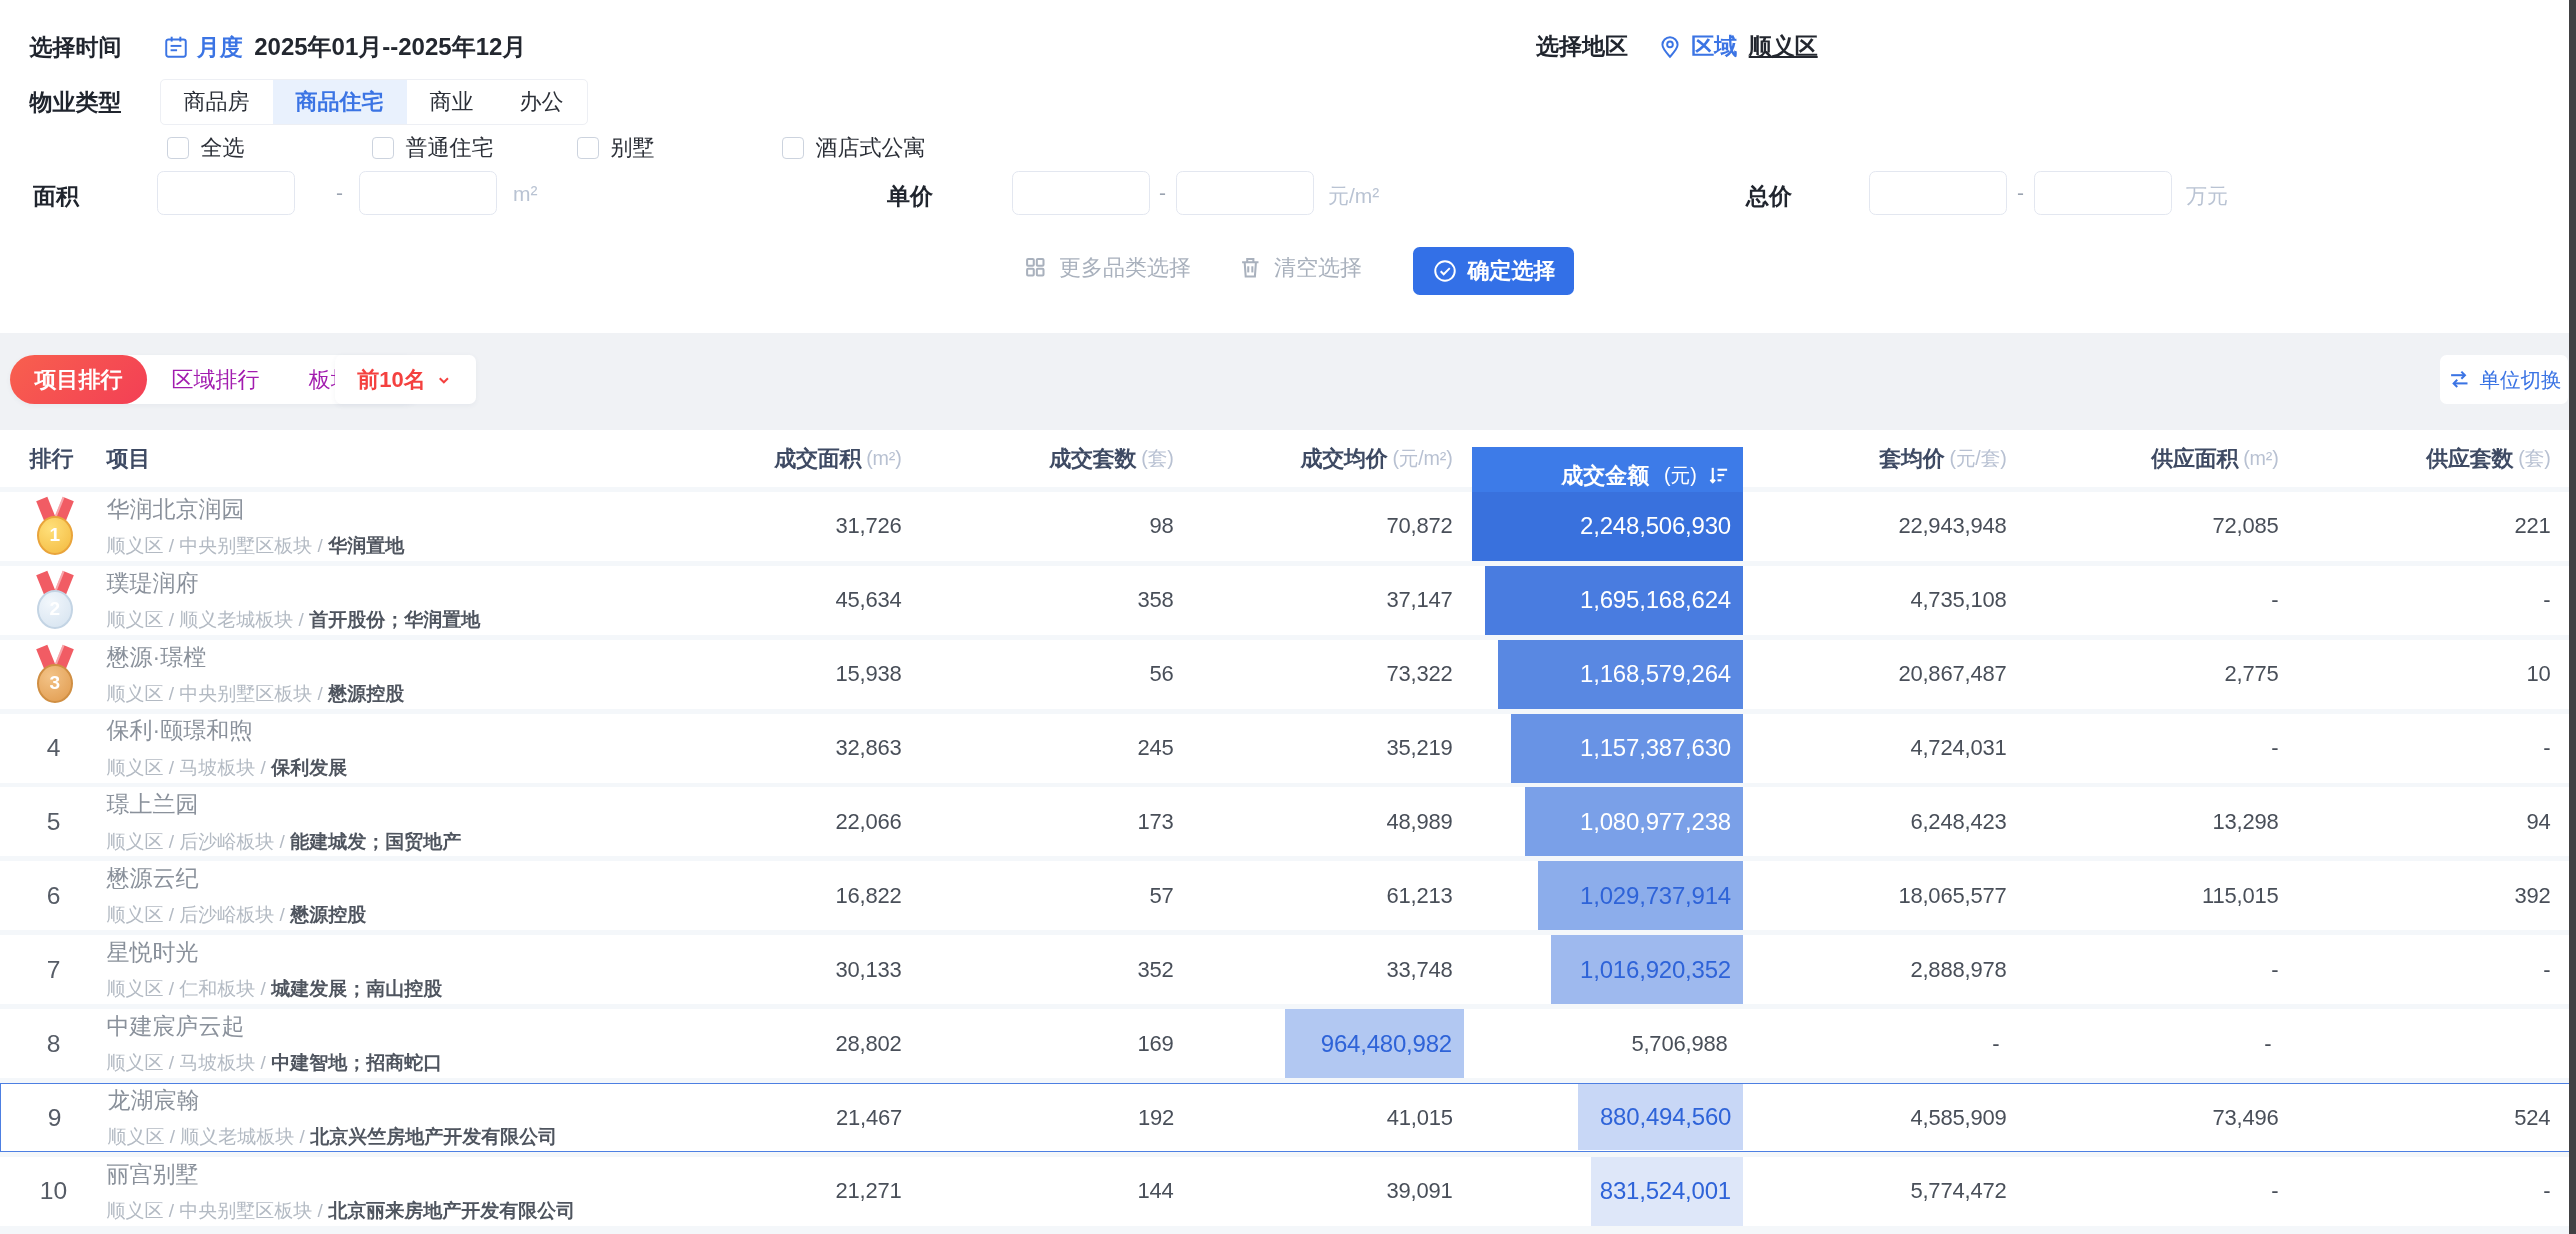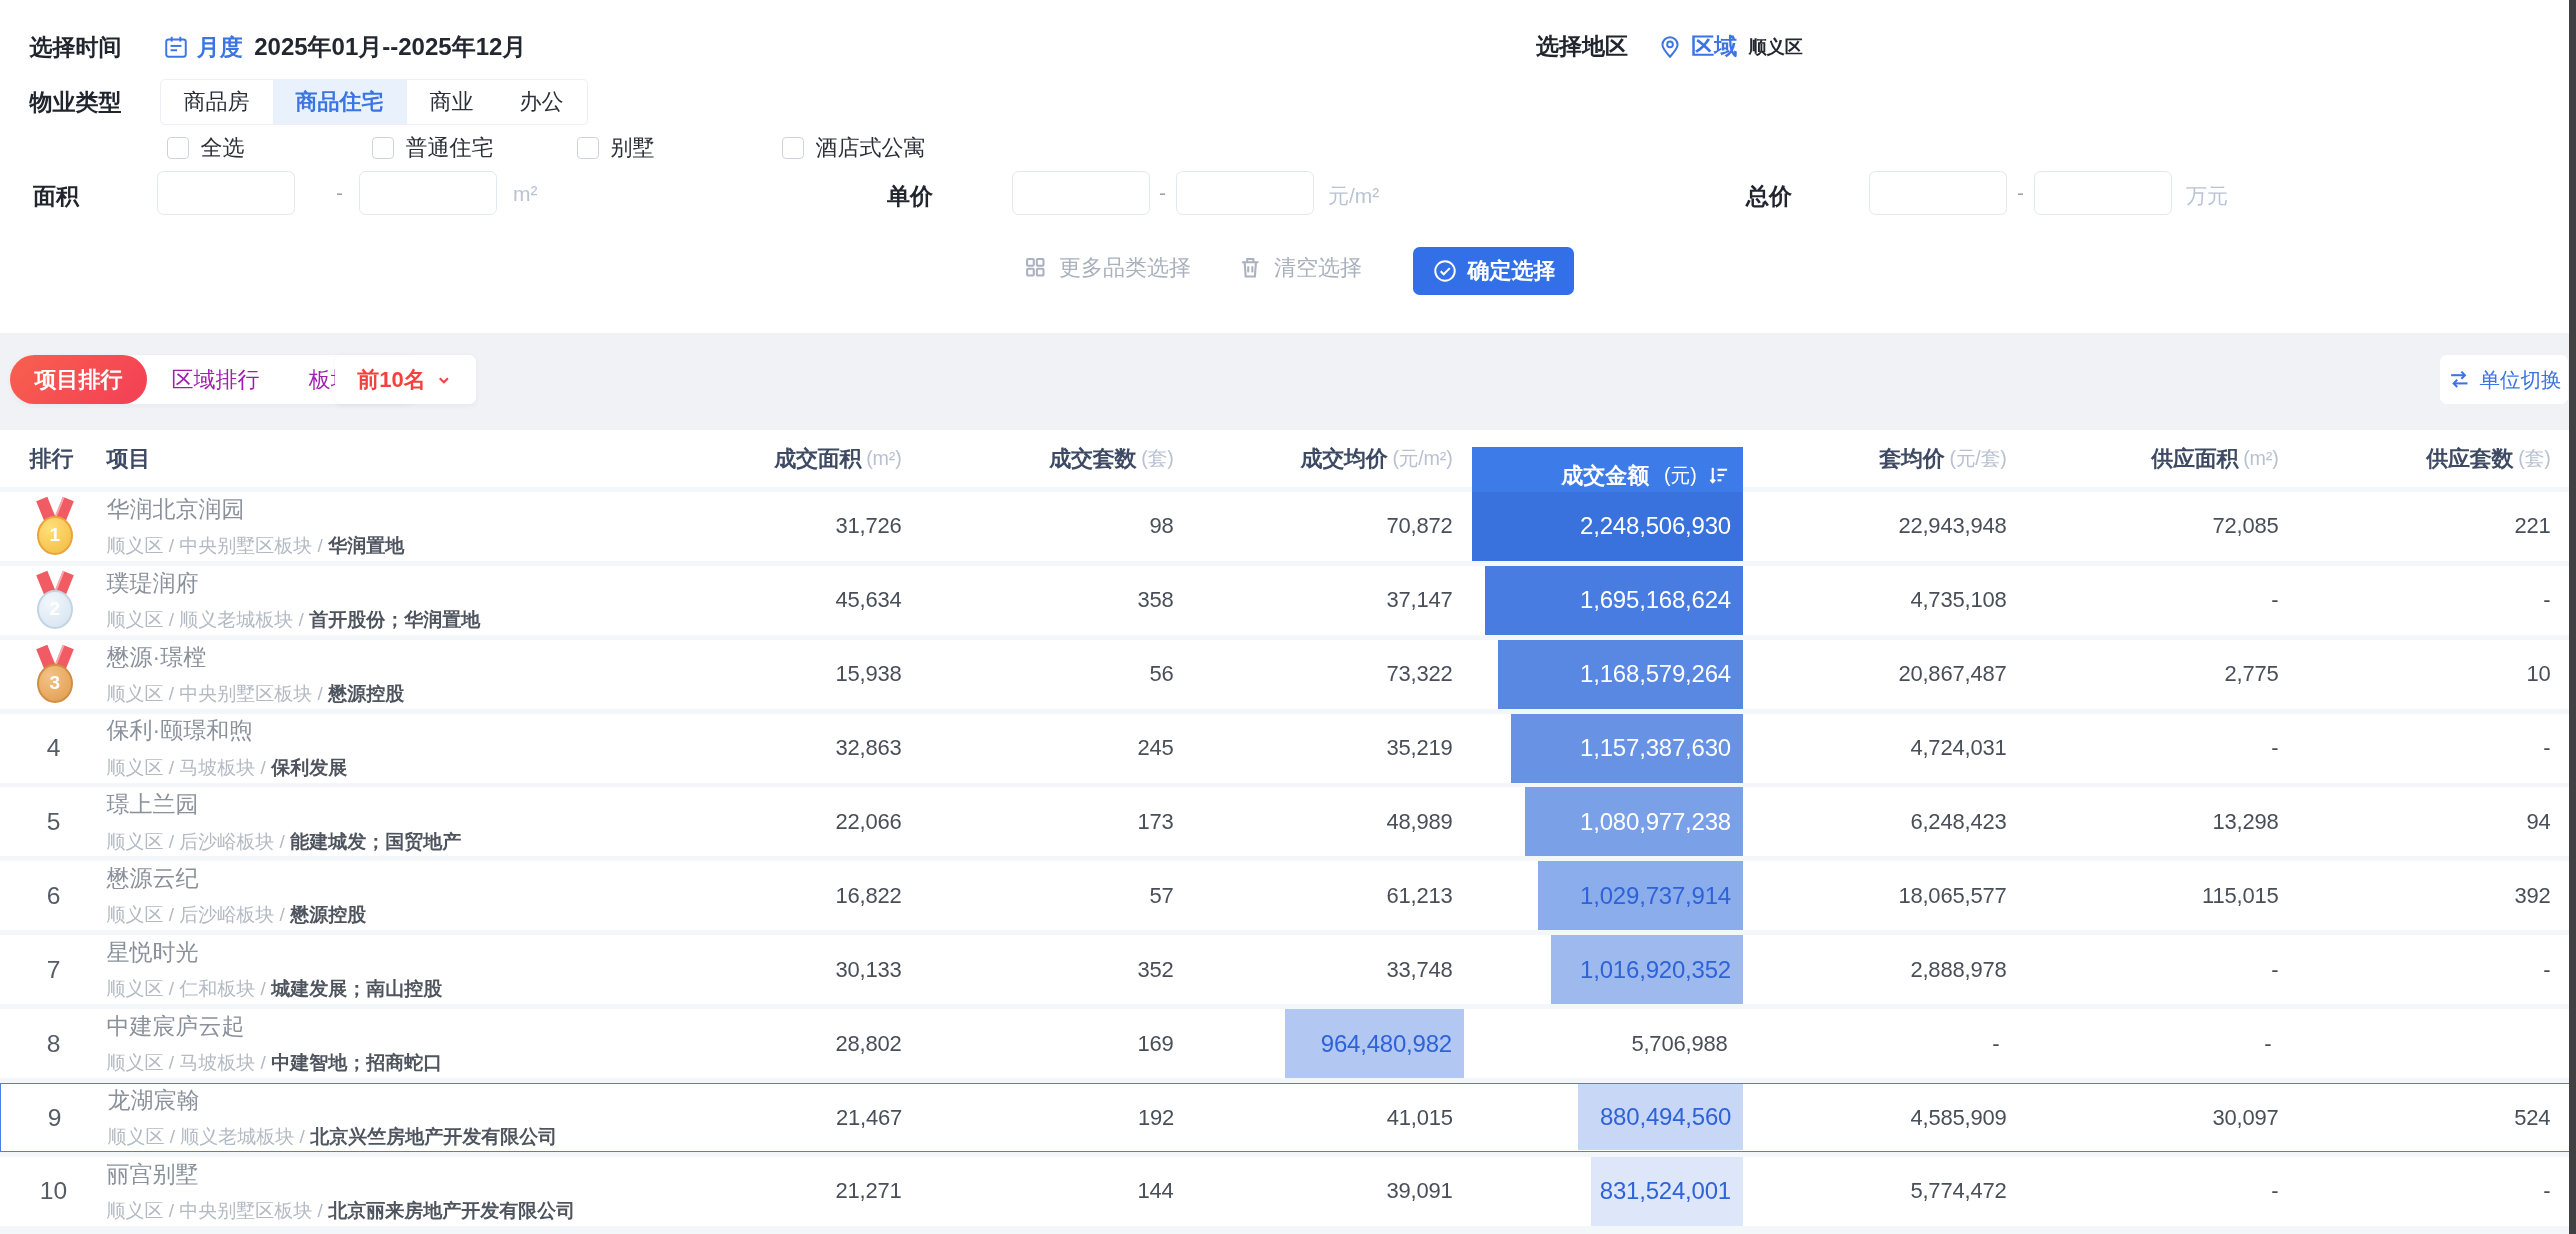--- a/index.html
+++ b/index.html
@@ -9,21 +9,21 @@
 
   
   .filters { position:absolute; top:0; left:0; width:2576px; height:333px; background:#fff; }
   .f-label { font-size:23px; font-weight:700; color:#20252e; }
   .row-time { position:absolute; top:31px; left:29.5px; display:flex; align-items:center; }
   .row-time .f-label { width:133px; }
   .blue-link { color:#3b74e4; font-size:23px; font-weight:700; margin:0 11.5px 0 8.2px; }
   .date-text { font-size:24px; font-weight:600; color:#23272f; }
   .row-region { position:absolute; top:31px; left:1536px; display:flex; align-items:center; }
   .row-region .f-label { width:121px; }
-  .region-val { font-size:18px; font-weight:600; color:#23272f; }
+  .region-val { font-size:23px; font-weight:600; color:#23272f;text-decoration:underline; }
   .icon-blue { color:#3b74e4; display:inline-flex; }
 
   .row-ptype { position:absolute; top:79px; left:29.5px; display:flex; align-items:center; }
   .row-ptype .f-label { width:130px; }
   .segmented { display:flex; border:1.6px solid #edeff4; border-radius:4.9px; height:46px; align-items:stretch; background:#fff; }
   .seg-item { display:flex; align-items:center; padding:0 23px; font-size:22px; color:#2b2f37; cursor:pointer; }
   .seg-item.selected { background:#e9f1fd; color:#3b74e4; font-weight:600; }
 
   .row-subtypes { position:absolute; top:133px; left:0; width:2576px; height:28px; }
   .chk { position:absolute; display:flex; align-items:center; gap:11.5px; }
@@ -484,21 +484,21 @@
           </div>
           <div class="c-area num-cell">21,467</div>
           <div class="c-units num-cell">192</div>
           <div class="c-price num-cell">41,015</div>
           <div class="c-amount">
             <div class="bar-wrap">
               <div class="bar" style="width: 60.9%; background: rgba(57, 113, 221, 0.28); color: rgb(46, 99, 216);">880,494,560</div>
             </div>
           </div>
           <div class="c-avg num-cell">4,585,909</div>
-          <div class="c-sarea num-cell">30,097</div>
+          <div class="c-sarea num-cell">73,496</div>
           <div class="c-sunits num-cell">524</div>
         </div>
         <div class="trow drow">
           <div class="c-rank">
             <span class="rank-num">10</span>
           </div>
           <div class="c-project">
             <div class="proj-wrap">
               <div class="proj-name">丽宫别墅</div>
               <div class="proj-sub">顺义区 / 中央别墅区板块 / <span class="proj-dev">北京丽来房地产开发有限公司</span></div>

